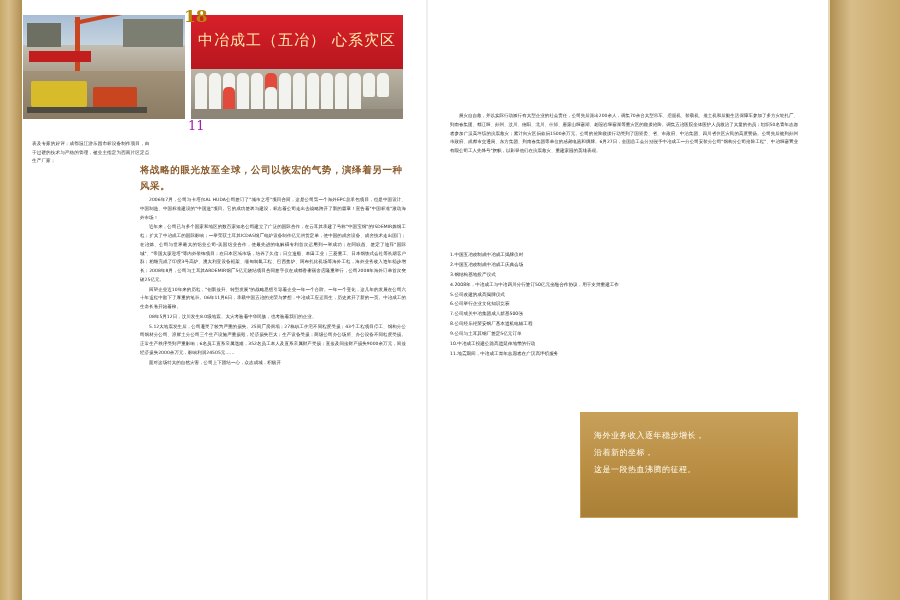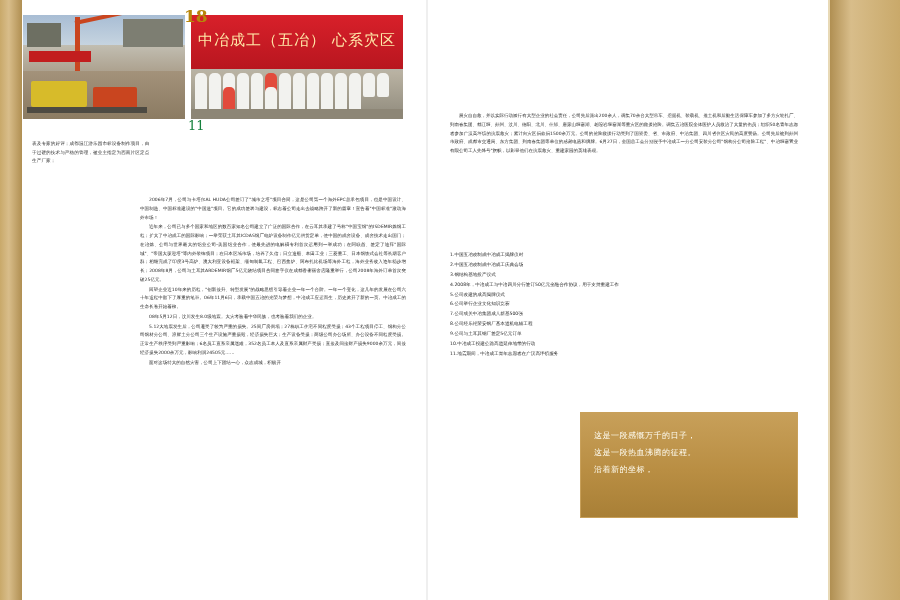--- a/index.html
+++ b/index.html
@@ -115,21 +115,21 @@
     left: 162px; top: 6px;
     font-size: 17px;
     color: #b8860b;
     font-weight: bold;
     font-family: "DejaVu Serif", serif;
   }
   .page-num-left2 {
     position: absolute;
     left: 166px; top: 118px;
     font-size: 13px;
-    color: #15803d;
+    color: #a21caf;
     font-family: "DejaVu Serif", serif;
   }
 
   .credits {
     position: absolute;
     left: 10px; top: 140px;
     width: 120px;
     font-size: 4.6px;
     line-height: 1.9;
     color: #333;
@@ -276,20 +276,21 @@
             <div class="pb-ground"></div>
           </div>
         </div>
       </div>
 
       <div class="page-num-left">18</div>
       <div class="page-num-left2">11</div>
 
       <div class="credits">表及专家的好评；成都温江游乐园市标设备制作项目，由于过硬的技术与严格的管理，被业主指定为西南片区定点生产厂家；</div>
 
+      <div class="headline">将战略的眼光放至全球，公司以恢宏的气势，演绎着另一种风采。</div>
 
       <div class="body-cols">
         <div class="body-col">
           <p>2006年7月，公司与卡塔尔AL HUDA公司签订了"城市之塔"项目合同，这是公司第一个海外EPC总承包项目，也是中国设计、中国制造、中国标准建设的"中国造"项目。它的成功签署与建设，标志着公司走出去战略跨开了新的篇章！宣告着"中国标准"激动海外市场！</p>
           <p>近年来，公司已与多个国家和地区的数百家知名公司建立了广泛的国际合作，在云耳其承建了号称"中国宝钢"的ISDEMIR炼钢工程；扩大了中冶成工的国际影响；一举荣获土耳其ICDAS钢厂电炉设备制作亿元供货定单，使中国的成套设备、成套技术走出国门；在冶炼、公司与世界最大的铝业公司-美国铝业合作，使最先进的电解槽专利首次运用到一举成功；在阿联酋、签定了迪拜"国际城"、"帝国大厦迎塔"等内外装饰项目；在日本区域市场，培养了久信；日立造船、本田工业；三菱重工、日本钢铁式会社等长期客户群；相继完成了印度3号高炉、澳大利亚设备框架、缅甸制氧工程、巴西焦炉、阿布扎比机场等海外工程，海外业务收入逐年稳步增长；2008年8月，公司与土耳其ARDEMIR钢厂5亿元烧结项目合同签字仪在成都香榭丽舍店隆重举行，公司2008年海外订单首次突破25亿元。</p>
           <p>回望企业近10年来的历程，"创新接升、转型发展"的战略思想引导着企业一年一个台阶。一年一个变化，这几年的发展在公司六十年道程中留下了厚重的笔墨。06年11月6日，承载中国五冶的光荣与梦想，中冶成工应运而生，历史掀开了新的一页。中冶成工的生命长卷开始着柳。</p>
           <p>08年5月12日，汶川发生8.0级地震。大灾考验着中华民族，也考验着我们的企业。</p>
           <p>5.12大地震发生后，公司遭受了较为严重的损失。25间厂房倒塌；27栋职工住宅不同程度受损；43个工程项目停工、钢构分公司钢材分公司、浪耀土分公司三个生产设施严重损毁，经济损失巨大；生产设备受损；两级公司办公场所、办公设备不同程度受损。正常生产秩序受到严重影响；6名员工直系亲属遇难，352名员工本人及直系亲属财产受损；直接及间接财产损失9000余万元，间接经济损失2000余万元，影响利润24505元……</p>
           <p>面对这场特大的自然灾害，公司上下团结一心，众志成城，积极开</p>
         </div>
@@ -310,20 +311,20 @@
         <div>6.公司举行企业文化知识竞赛</div>
         <div>7.公司或关中冶集团成人新基500强</div>
         <div>8.公司经乐祀荣安钢厂基本道机电辅工程</div>
         <div>9.公司与土耳其钢厂签定5亿元订单</div>
         <div>10.中冶成工投建公路高道延伸地带的行动</div>
         <div>11.地震期间，中冶成工青年志愿者在广汉高坪镇服务</div>
       </div>
 
       <div class="quote-box">
         <div class="quote-text">
-          <div>这是一段感慨万千的日子，</div>
+          <div>海外业务收入逐年稳步增长，</div>
+          <div>沿着新的坐标，</div>
           <div>这是一段热血沸腾的征程。</div>
-          <div>沿着新的坐标，</div>
         </div>
       </div>
     </div>
   </div>
 </div>
 
 </body></html>

